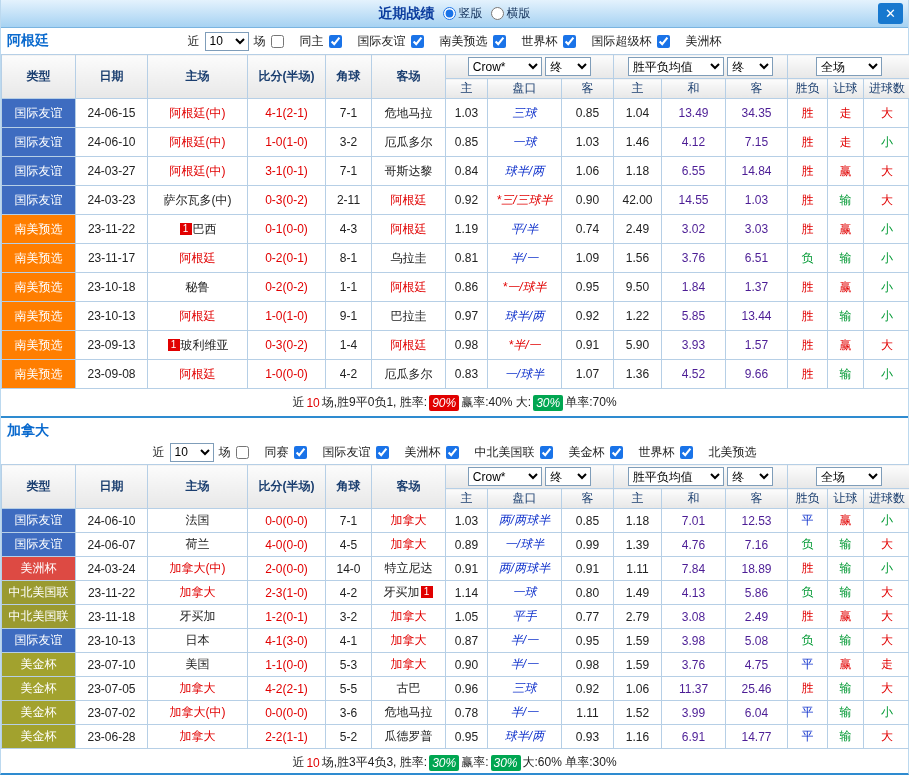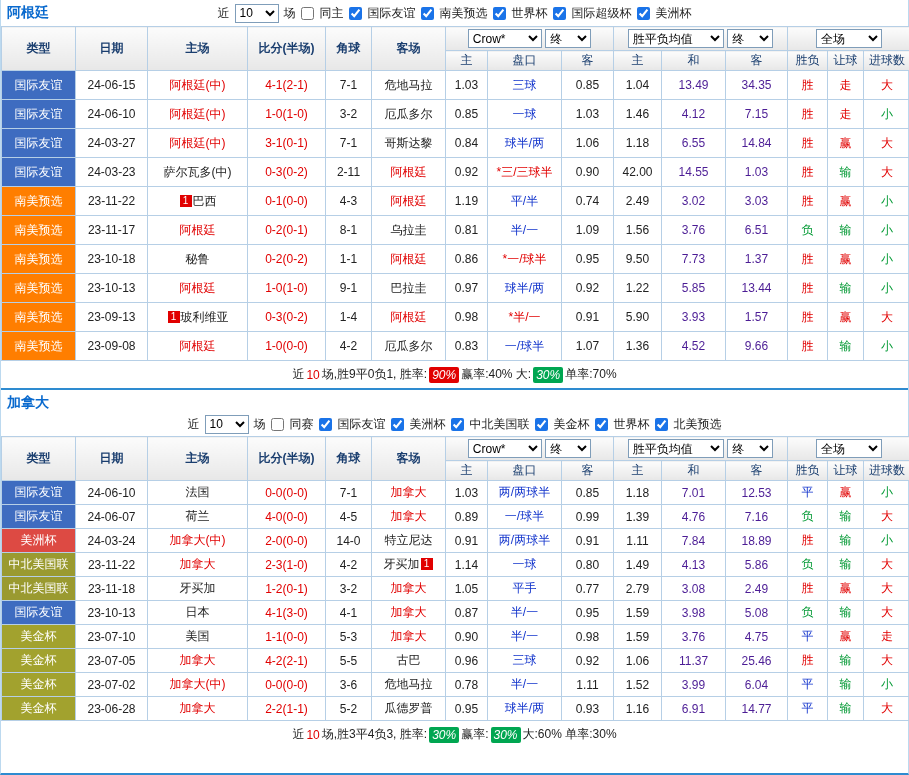--- a/index.html
+++ b/index.html
@@ -20,52 +20,64 @@
 
   
   .section:not(.stacked) .section-head { position:relative; height:26px; display:flex; align-items:center; justify-content:center; }
   .section:not(.stacked) .team-name { position:absolute; left:6px; }
   .team-name { color:#0a6ace; font-weight:bold; font-size:14px; }
   .stacked { border-top:2px solid #2e8bd0; }
   .stacked .section-head { padding-top:2px; }
   .stacked .team-name { display:block; text-align:left; padding-left:6px; height:20px; line-height:20px; }
   .stacked .filter { height:24px; justify-content:center; }
   .filter { display:flex; align-items:center; gap:5px; }
-  .filter label { display:flex; align-items:center; gap:6px; cursor:pointer; }
+  .filter label { display:flex; align-items:center; gap:16px; cursor:pointer; }
   select { font-size:12px; height:19px; border:1px solid #7f9db9; background:#fff; }
   .sel-count { width:44px; } .sel-company { width:74px; } .sel-time { width:46px; }
   .sel-avg { width:96px; } .sel-scope { width:66px; }
 
   
   table { width:909px; border-collapse:collapse; table-layout:fixed; }
   th, td { border:1px solid #b6cfe6; text-align:center; overflow:hidden; white-space:nowrap; }
   thead th { background:linear-gradient(#fcfcfc,#e7e7e7); color:#1a3e6f; }
   tr.ctrl-row th { height:24px; font-weight:bold; }
   tr.sub-row th { height:20px; font-weight:normal; }
   .arg tbody td { height:29px; }
   .can tbody td { height:24px; }
   td.type-cell { color:#fff; }
   td.score { color:#e10000; }
   .hl { color:#e10000; }
-  td.hcp { color:#1133cc; }
+  td.hcp { color:#1133cc;font-style:italic; }
   td.hcp.red { color:#e10000; }
   td.avg-mid, td.avg-right { color:#4c1d95; }
   .badge1 { display:inline-block; min-width:12px; height:12px; line-height:12px; background:#e10000;
             color:#fff; font-size:10px; padding:0 1px; margin:0 1px; vertical-align:1px; }
 
   
   .summary { display:flex; align-items:center; justify-content:center; gap:2px; }
   .arg .summary { height:27px; }
   .can .summary { height:27px; }
   .pct-badge { color:#fff; padding:1px 3px; border-radius:2px;font-style:italic; }
 </style>
 </head>
 <body>
 
 <div class="app">
+  <div class="topbar">
+    <span class="title">近期战绩</span>
+    <label>
+      <input type="radio" name="layout" checked="" style="">
+      <span>竖版</span>
+    </label>
+    <label>
+      <input type="radio" name="layout" style="">
+      <span>横版</span>
+    </label>
+    <div class="close-btn">✕</div>
+  </div>
   <div id="sections">
   <div class="section arg">
     <div class="section-head">
       <span class="team-name">阿根廷</span>
       <div class="filter">
         <span>近</span>
         <select class="sel-count"><option>10</option></select>
         <span>场</span>
       <label>
               <input type="checkbox" style="">
@@ -250,21 +262,21 @@
               <td class="type-cell" style="background: rgb(255, 126, 0);">南美预选</td>
               <td>23-10-18</td>
               <td><span>秘鲁</span></td>
               <td class="score">0-2(0-2)</td>
               <td>1-1</td>
               <td><span class="hl">阿根廷</span></td>
               <td>0.86</td>
               <td class="hcp red">*一/球半</td>
               <td>0.95</td>
               <td>9.50</td>
-              <td class="avg-mid">7.73</td>
+              <td class="avg-mid">1.84</td>
               <td class="avg-right">1.37</td>
               <td style="color: rgb(225, 0, 0);">胜</td>
               <td style="color: rgb(225, 0, 0);">赢</td>
               <td style="color: rgb(0, 153, 51);">小</td>
             </tr>
             <tr>
               <td class="type-cell" style="background: rgb(255, 126, 0);">南美预选</td>
               <td>23-10-13</td>
               <td><span class="hl">阿根廷</span></td>
               <td class="score">1-0(1-0)</td>

